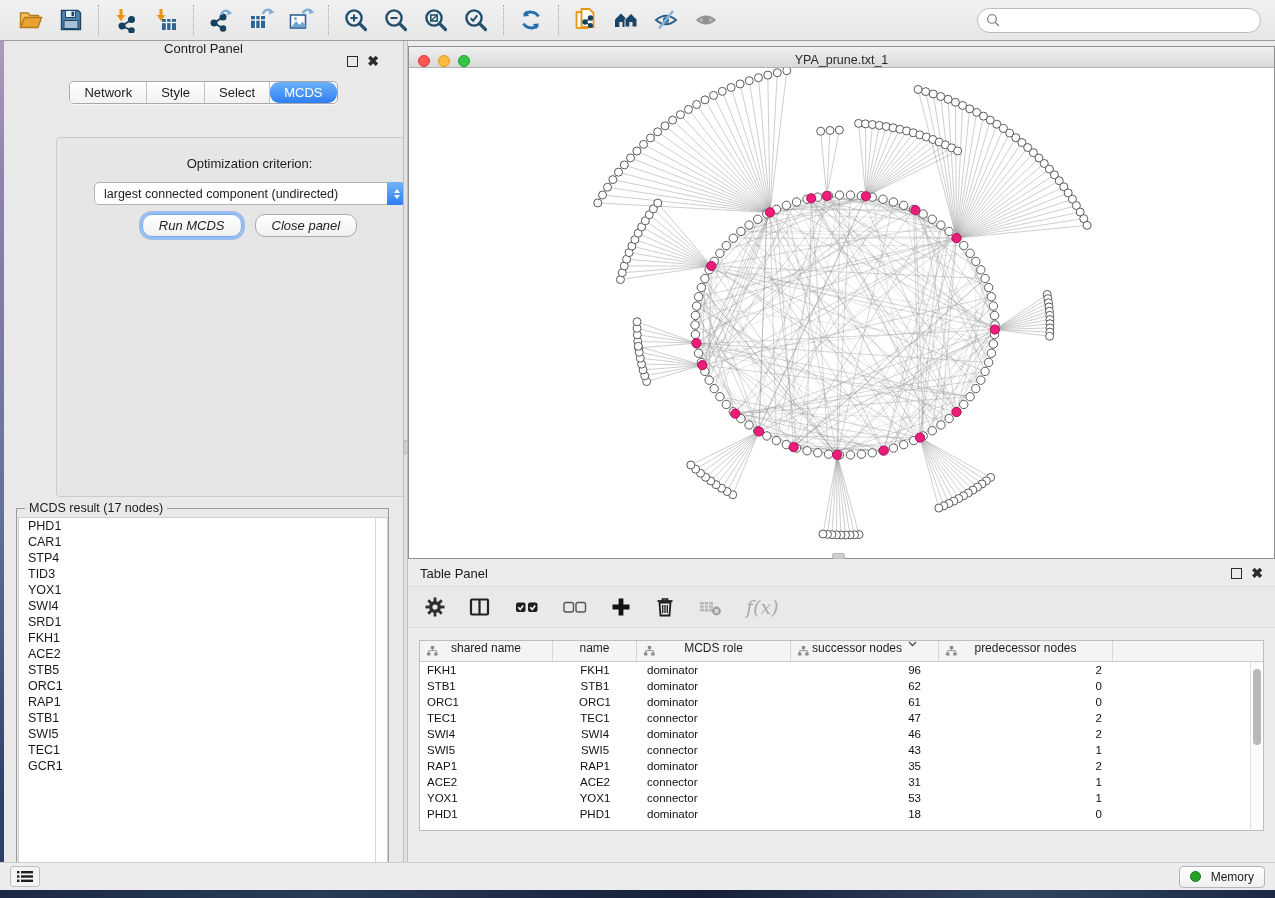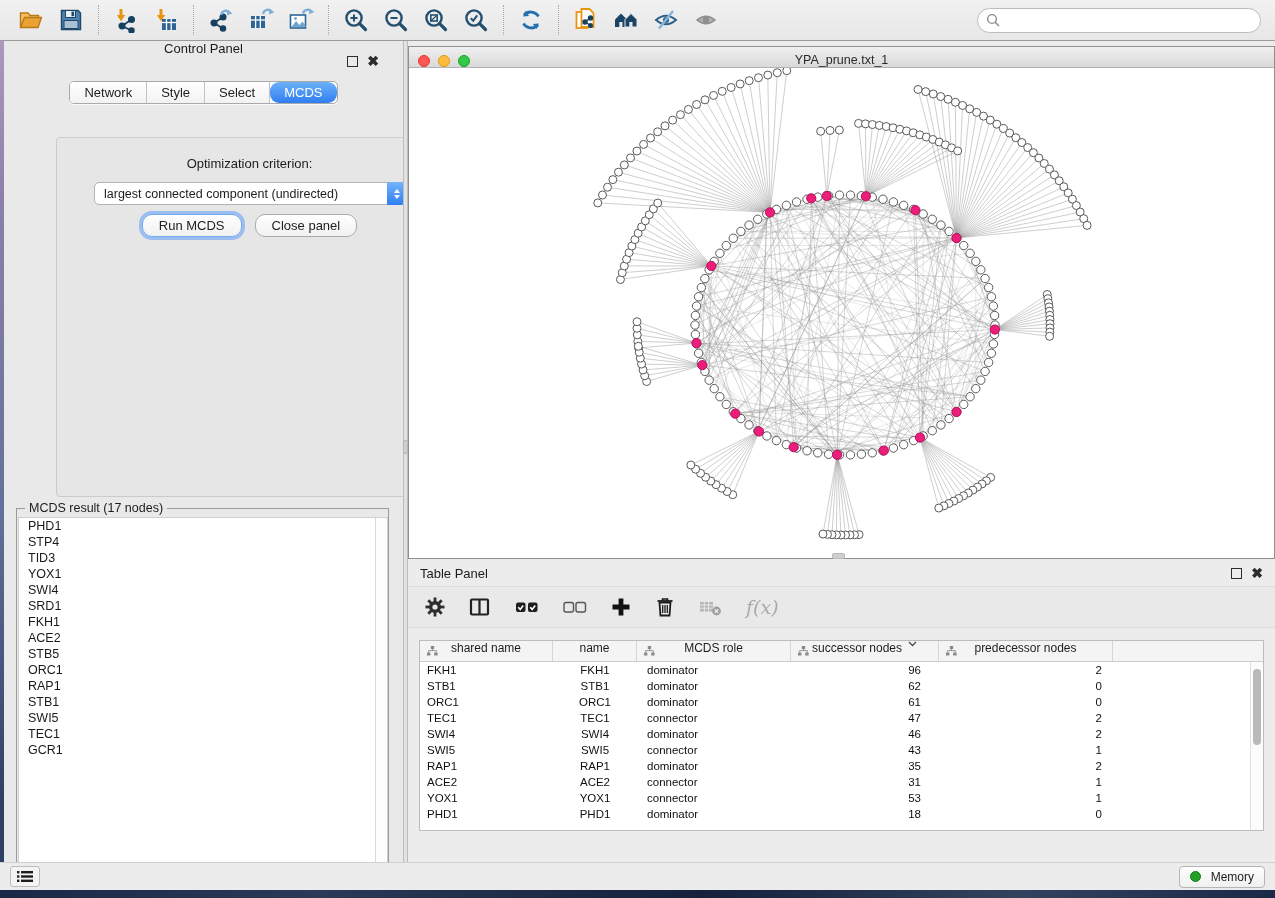--- a/index.html
+++ b/index.html
@@ -45,21 +45,21 @@
   .opt-label { text-align:center; font-size:13px; margin-top:18px; }
   .dropdown { position:absolute; left:37px; top:44px; width:312px; height:23px; background:#fff;
     border:1px solid #b3b3b3; border-radius:5px; display:flex; align-items:center; }
   .dropdown-value { flex:1; font-size:12.5px; padding-left:9px; white-space:nowrap; overflow:hidden; }
   .dropdown-stepper { width:19px; height:23px; margin-right:-1px; border-radius:0 5px 5px 0;
     background:linear-gradient(#74b4fa,#2f7ef2); display:flex; flex-direction:column; align-items:center; justify-content:center; gap:2px; }
   .tri-up { width:0; height:0; border-left:3.5px solid transparent; border-right:3.5px solid transparent; border-bottom:4.5px solid #fff; }
   .tri-down { width:0; height:0; border-left:3.5px solid transparent; border-right:3.5px solid transparent; border-top:4.5px solid #fff; }
   .btn-row { position:absolute; left:0; top:76px; width:100%; display:flex; justify-content:center; gap:13px; }
   .push-btn { font-size:13px; background:linear-gradient(#ffffff,#f1f1f1); border:1px solid #ababab;
-    border-radius:10px; padding:3px 16px; color:#222; }
+    border-radius:10px; padding:3px 16px; color:#222;font-style:italic; }
   .push-btn.focused { box-shadow:0 0 0 3px rgba(112,168,243,.65); border-color:#74a8ef; }
 
   .groupbox { position:absolute; left:12px; top:467px; width:373px; height:371px; border:1px solid #9a9a9a;text-decoration:underline; }
   .groupbox-legend { position:absolute; left:8px; top:-8px; background:#e9e9e9; padding:0 4px; font-size:12.5px; }
   .mcds-list { position:absolute; left:1px; top:8px; width:370px; height:361px; background:#fff;
     border:1px solid #cfcfcf; overflow:hidden; }
   .mcds-scroll { position:absolute; right:0; top:0; width:12px; height:100%; border-left:1px solid #d8d8d8; background:#fdfdfd; }
   .mcds-item { font-size:12.5px; line-height:16px; padding-left:9px; color:#1a1a1a; }
 
   
@@ -326,20 +326,21 @@
     <div class="btn-row">
       <button class="push-btn focused">Run MCDS</button>
       <button class="push-btn">Close panel</button>
     </div>
   </div>
   <div class="groupbox">
     <span class="groupbox-legend">MCDS result (17 nodes)</span>
     <div class="mcds-list" id="mcds-list">
       <div class="mcds-scroll"></div>
     <div class="mcds-item">PHD1</div>
+        <div class="mcds-item">CAR1</div>
         <div class="mcds-item">STP4</div>
         <div class="mcds-item">TID3</div>
         <div class="mcds-item">YOX1</div>
         <div class="mcds-item">SWI4</div>
         <div class="mcds-item">SRD1</div>
         <div class="mcds-item">FKH1</div>
         <div class="mcds-item">ACE2</div>
         <div class="mcds-item">STB5</div>
         <div class="mcds-item">ORC1</div>
         <div class="mcds-item">RAP1</div>

